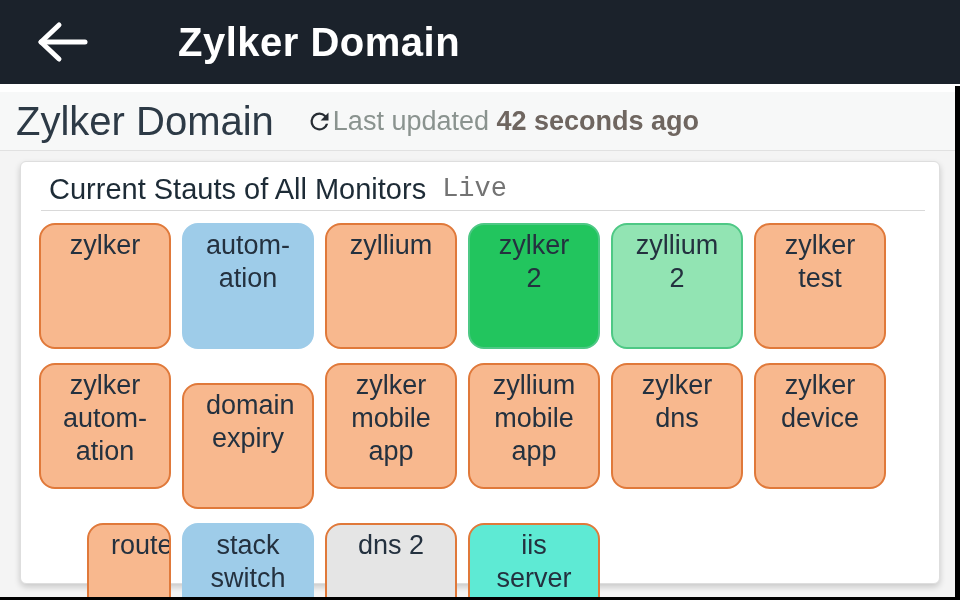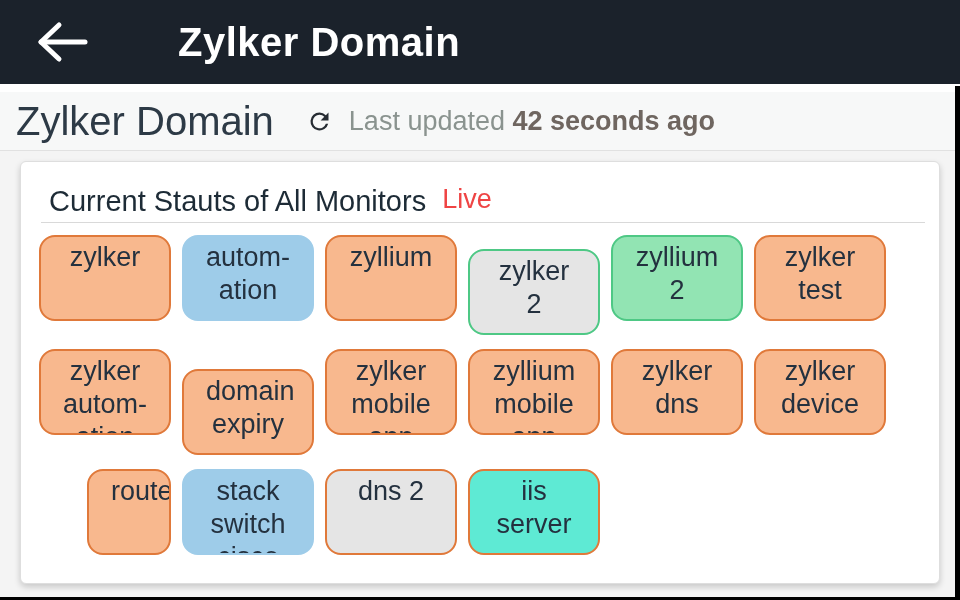--- a/index.html
+++ b/index.html
@@ -25,42 +25,42 @@
   .page-header{
     height:58px;background:#f7f8f8;border-bottom:1px solid #e1e1e1;
     display:flex;align-items:center;padding-left:16px;
   }
   .page-title{font-size:40px;color:#2d3a46;font-weight:400;}
   .refresh-btn{
     background:none;border:none;padding:0;margin-left:32px;cursor:pointer;
     display:flex;align-items:center;
   }
   .refresh-btn svg{width:27px;height:27px;}
-  .last-updated{font-size:27px;color:#8a938f;margin-left:16px;}
+  .last-updated{font-size:27px;color:#8a938f;margin-left:0;}
   .last-updated b{color:#6f6660;font-weight:700;}
   
   .card{
     margin:10px 20px 0;width:920px;height:423px;box-sizing:border-box;
     background:#ffffff;border:1px solid #dedede;border-radius:6px;
     box-shadow:0 3px 6px rgba(0,0,0,.18);
   }
   .panel-header{
-    margin:12px 14px 0 20px;padding:10px 0 4px 8px;
+    margin:0 14px 0 20px;padding:10px 0 4px 8px;
     border-bottom:1px solid #d9d9d9;
-    display:flex;align-items:flex-start;
+    display:flex;align-items:center;
   }
   .panel-title{font-size:29px;color:#1d2b36;line-height:34px;}
   .live-badge{font-size:27px;margin-left:16px;}
   
   .grid{
     display:grid;grid-template-columns:repeat(6,132px);
     column-gap:11px;row-gap:14px;padding:12px 0 14px 18px;
   }
   .tile{
-    box-sizing:border-box;height:86px;border:2px solid;border-radius:16px;
+    box-sizing:border-box;height:126px;border:2px solid;border-radius:16px;
     font-size:27px;line-height:33px;color:#24313f;text-align:center;
     padding:4px 22px 0;white-space:pre-line;overflow:hidden;cursor:pointer;
   }
   
   .edge-right{position:absolute;top:86px;right:0;width:5px;height:514px;background:#000;}
   .edge-bottom{position:absolute;left:0;bottom:0;width:960px;height:3px;background:#000;}
 </style>
 </head>
 <body>
 
@@ -88,28 +88,28 @@
   </button>
   <div class="last-updated">
     <span>Last updated</span>
     <b>42 seconds ago</b>
   </div>
 </div>
 
 <div class="card">
   <div class="panel-header">
     <div class="panel-title">Current Stauts of All Monitors</div>
-    <div class="live-badge" style="color: #ef4444;">Live</div>
+    <div class="live-badge" style="color: #737373; font-family: Liberation Mono, monospace;">Live</div>
   </div>
   <div class="grid">
       <div class="tile" style="background: rgb(248, 184, 142); border-color: rgb(224, 121, 58);">zylker</div>
       <div class="tile" style="background: rgb(158, 204, 233); border-color: rgb(158, 204, 233);">autom-
 ation</div>
       <div class="tile" style="background: rgb(248, 184, 142); border-color: rgb(224, 121, 58);">zyllium</div>
-      <div class="tile" style="background: #e5e5e5; border-color: rgb(78, 200, 133); margin-top: 14px;">zylker 2</div>
+      <div class="tile" style="background: #22c55e; border-color: rgb(78, 200, 133);">zylker 2</div>
       <div class="tile" style="background: rgb(146, 228, 179); border-color: rgb(78, 200, 133);">zyllium
 2</div>
       <div class="tile" style="background: rgb(248, 184, 142); border-color: rgb(224, 121, 58);">zylker
 test</div>
       <div class="tile" style="background: rgb(248, 184, 142); border-color: rgb(224, 121, 58);">zylker
 autom-
 ation</div>
       <div class="tile" style="background: rgb(248, 184, 142); border-color: rgb(224, 121, 58); margin-top: 20px;">domain
 expiry</div>
       <div class="tile" style="background: rgb(248, 184, 142); border-color: rgb(224, 121, 58);">zylker

